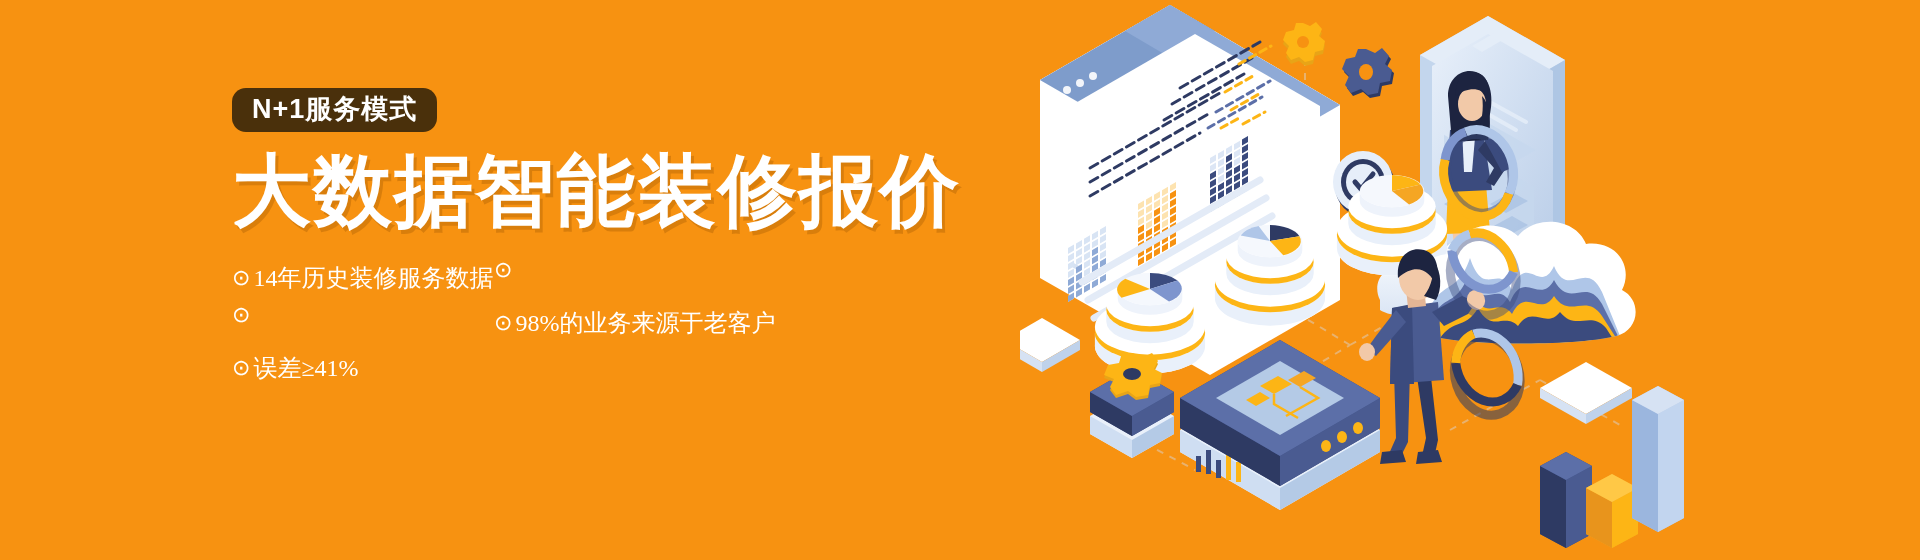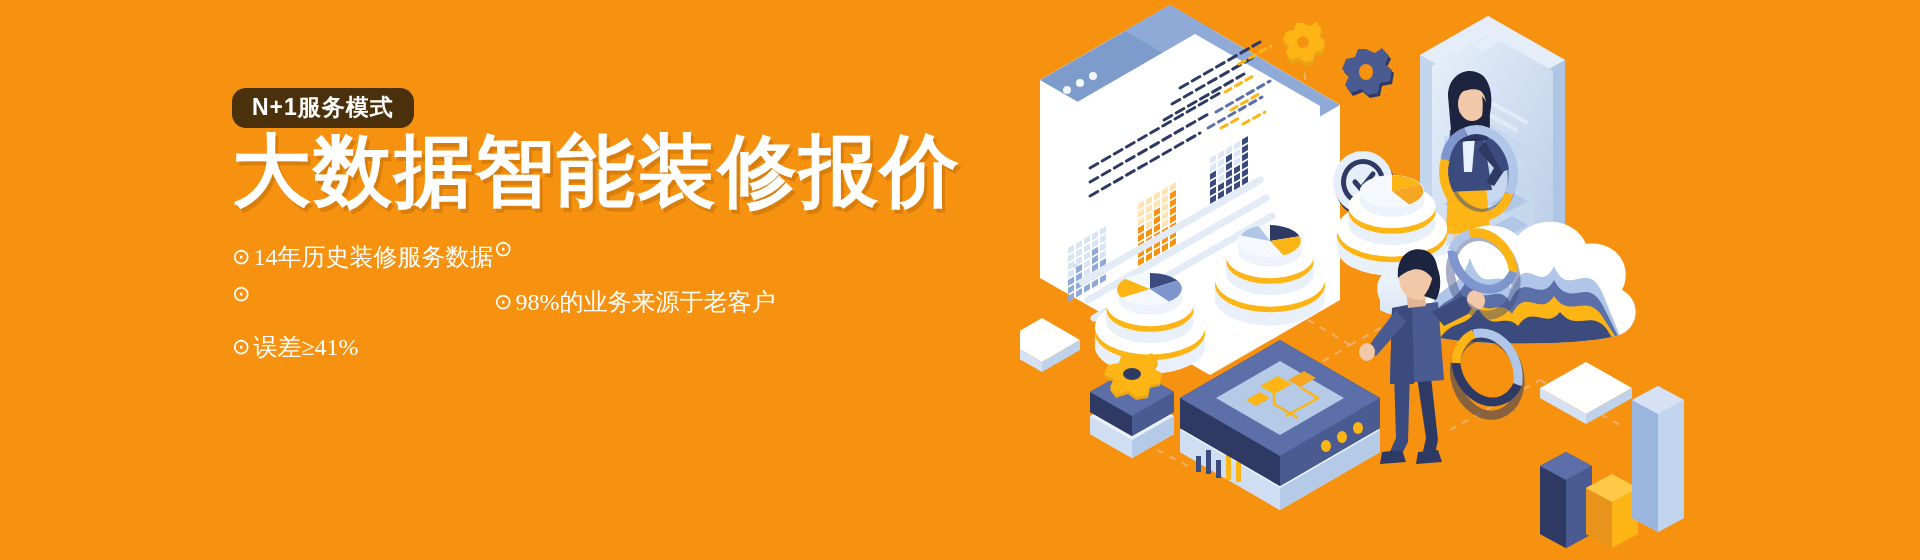--- a/index.html
+++ b/index.html
@@ -16,28 +16,29 @@
 
   
   .copy { position:absolute; left:232px; top:88px; width:760px; }
 
   .badge {
     display:inline-block;
     background:#4A300B;
     color:#FFFFFF;
     border-radius:14px;
     padding:7px 20px 9px 20px;
-    font-size:23px;
+    font-size:27px;
     font-weight:bold;
     letter-spacing:1px;
     line-height:1.05;
     font-family:"Liberation Sans", sans-serif;
   }
 
   .headline {
+    margin-top:16px;
     color:#FFFFFF;
     font-size:79px;
     font-weight:bold;
     letter-spacing:2px;
     line-height:1.08;
     white-space:nowrap;
     text-shadow:3px 4px 0 rgba(150,78,0,0.30);
     font-family:"Liberation Sans", sans-serif;
   }
 

